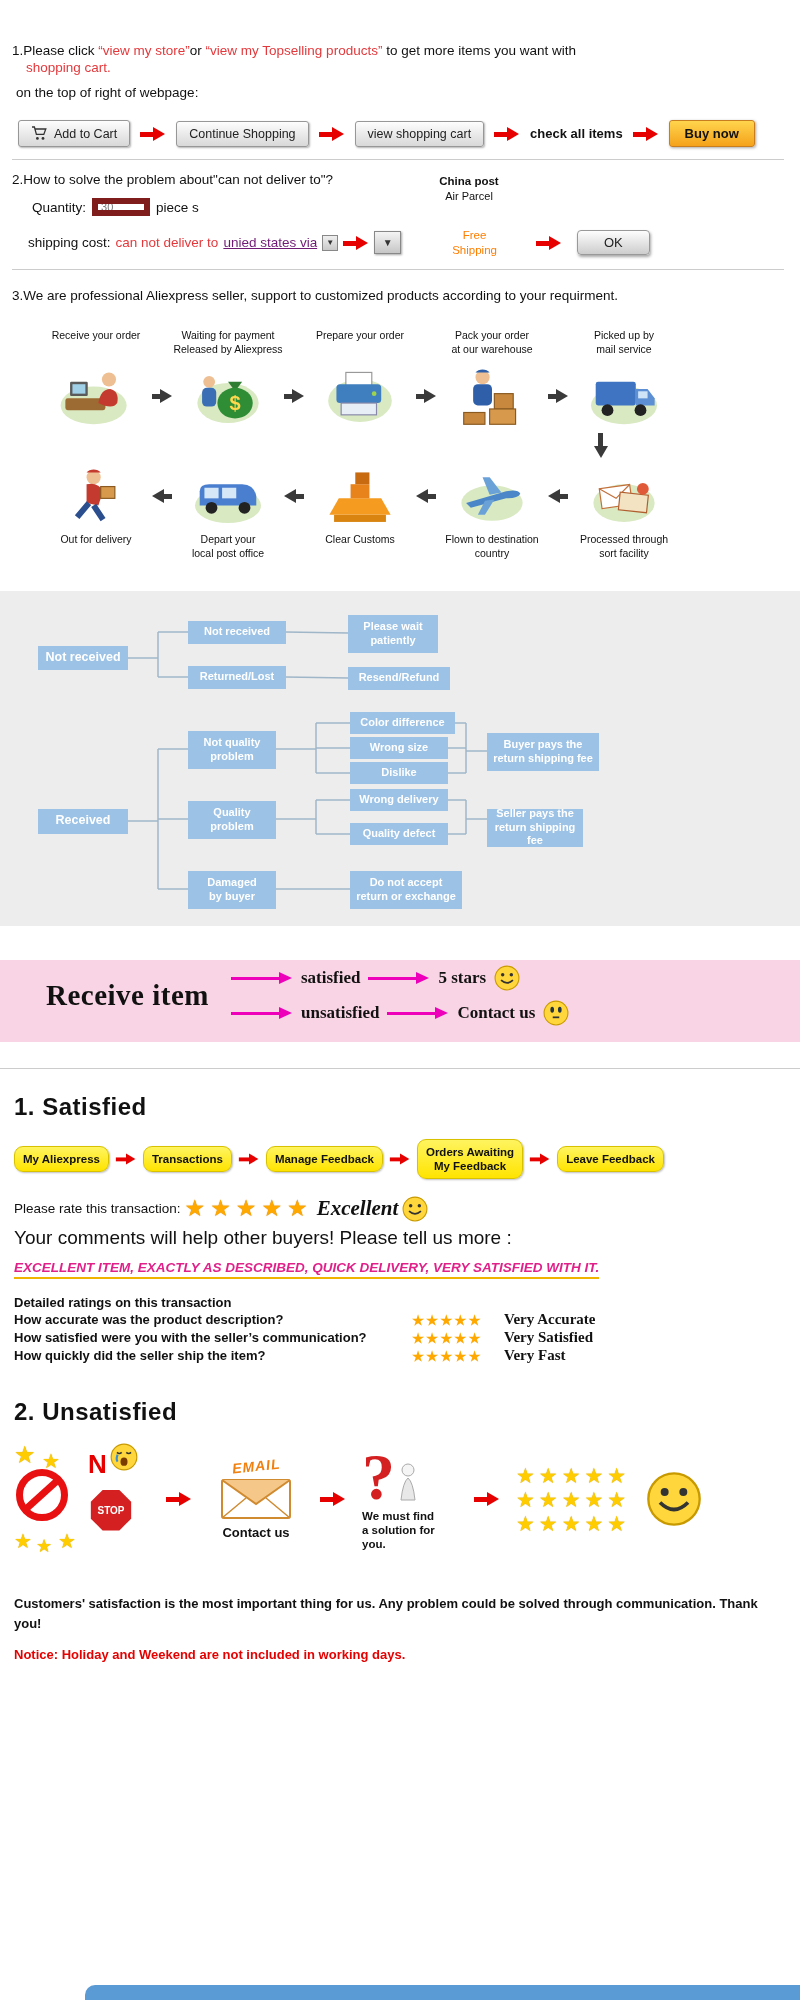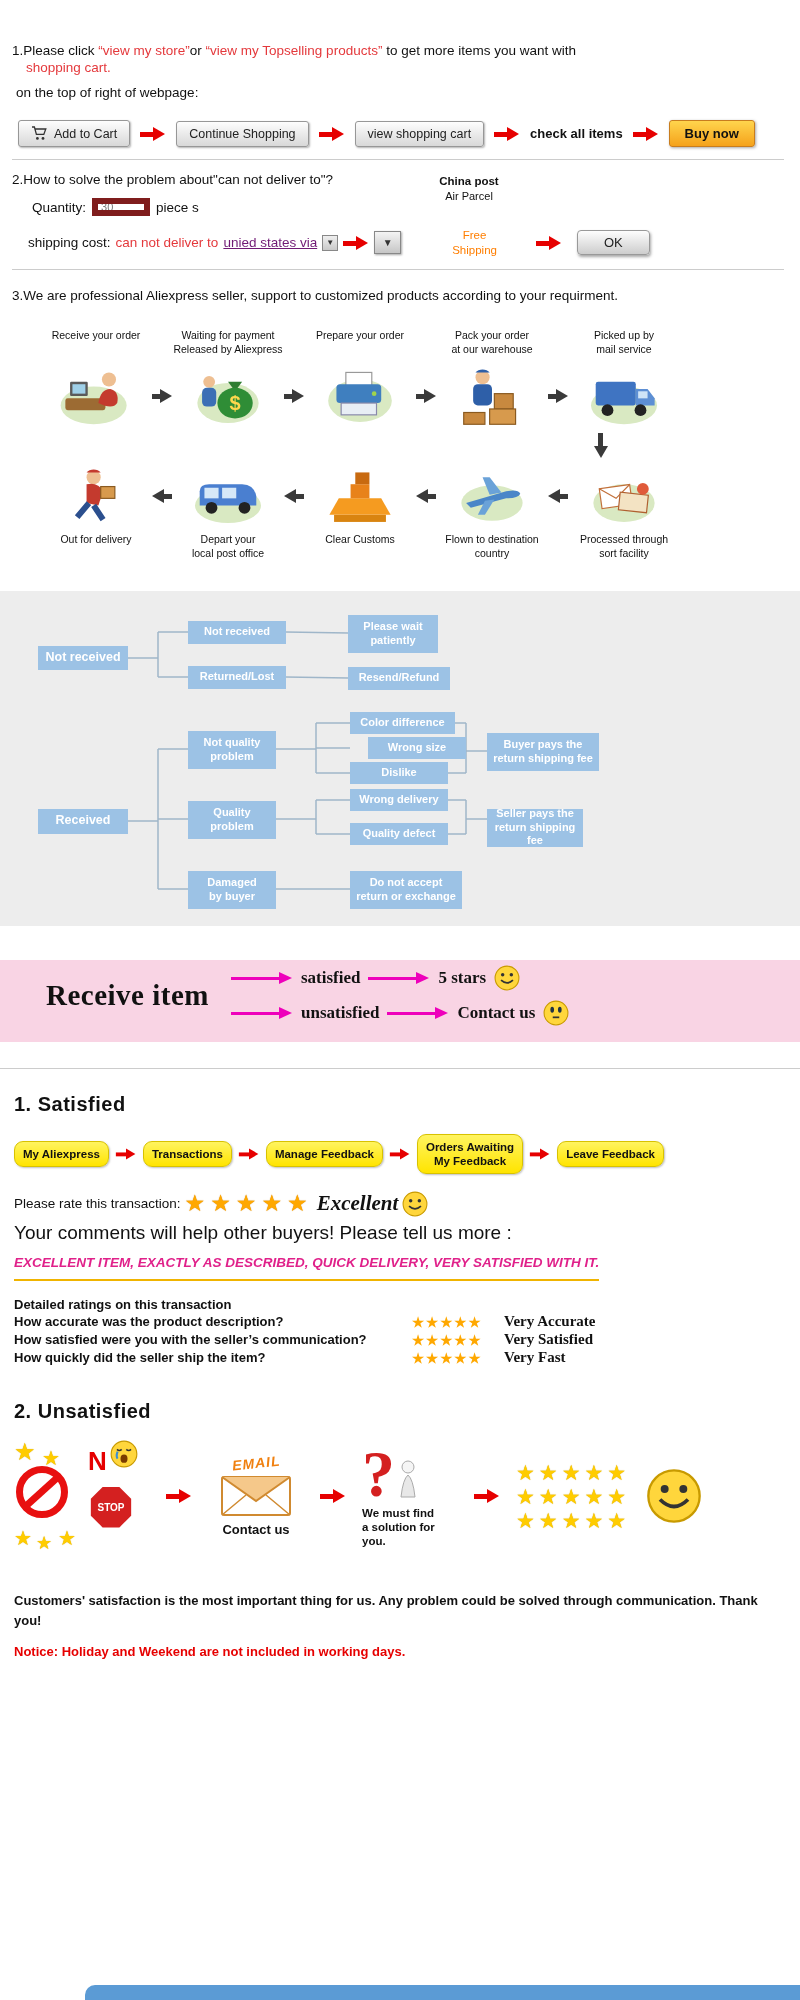--- a/index.html
+++ b/index.html
@@ -85,31 +85,31 @@
             padding:0 16px 11px 46px; gap:16px; }
 .pb-title { font-family:"Liberation Serif", serif; font-size:29px; font-weight:bold; letter-spacing:.5px; }
 .pb-col { display:flex; flex-direction:column; gap:9px; margin-left:6px; }
 .pb-row { display:flex; align-items:center; gap:8px; font-family:"Liberation Serif", serif;
           font-size:17px; font-weight:bold; }
 .smiley { width:26px; height:26px; }
 .smiley.big { width:56px; height:56px; }
 
 
 .sat { padding:24px 16px 0 14px; }
-.sat h2, .unsat h2 { font-size:20px; letter-spacing:.5px; }
+.sat h2, .unsat h2 { font-size:24px; letter-spacing:.5px; }
 .navrow { display:flex; align-items:center; gap:7px; margin-top:18px; }
 .ybtn { background:linear-gradient(#fff460,#ffe400); border:1px solid #d8c200; border-radius:9px;
         padding:5px 8px; font-size:11.5px; font-weight:bold; text-align:center; white-space:pre-line;
         line-height:1.25; box-shadow:1px 1px 2px rgba(0,0,0,.25); cursor:pointer; }
 .raterow { display:flex; align-items:center; gap:4px; margin-top:16px; font-size:13.5px; }
 .bigstars { color:#ffa800; font-size:23px; letter-spacing:5px; text-shadow:0 0 1px #c87800; cursor:pointer; }
 .excellent { font-family:"Liberation Serif", serif; font-style:italic; font-weight:bold; font-size:21px; }
 .commentline { font-size:19px; margin-top:5px; }
 .example { margin-top:11px; font-style:italic; font-weight:bold; font-size:13.5px; color:#e0218a;
-           border-bottom:2px solid #f0b400; display:inline-block; padding-bottom:9px; }
+           border-bottom:2px solid #f0b400; display:inline-block; padding-bottom:2px; }
 .detail { margin-top:16px; font-size:13px; font-weight:bold; }
 .drow { display:flex; align-items:center; margin-top:1px; font-weight:bold; font-size:13px; }
 .drow .q { width:398px; }
 .dstars { color:#ffa800; font-size:13.5px; letter-spacing:2px; width:92px; cursor:pointer; }
 .dans { font-family:"Liberation Serif", serif; font-weight:bold; font-size:15px; }
 
 
 .unsat { padding:34px 16px 0 14px; }
 .ucluster { display:flex; align-items:center; gap:16px; margin-top:12px; height:122px; }
 .uleft { position:relative; width:136px; height:116px; flex:none; }
@@ -398,21 +398,21 @@
     </svg>
     <div class="fbox root" style="left:38px; top:55px; width:90px; height:24px;">Not received</div>
     <div class="fbox" style="left:188px; top:30px; width:98px; height:23px;">Not received</div>
     <div class="fbox" style="left:188px; top:75px; width:98px; height:23px;">Returned/Lost</div>
     <div class="fbox" style="left:348px; top:24px; width:90px; height:38px;">Please wait
 patiently</div>
     <div class="fbox" style="left:348px; top:76px; width:102px; height:23px;">Resend/Refund</div>
     <div class="fbox" style="left:188px; top:140px; width:88px; height:38px;">Not quality
 problem</div>
     <div class="fbox" style="left:350px; top:121px; width:105px; height:22px;">Color difference</div>
-    <div class="fbox" style="left:368px; top:146px; width:98px; height:22px;">Wrong size</div>
+    <div class="fbox" style="left:350px; top:146px; width:98px; height:22px;">Wrong size</div>
     <div class="fbox" style="left:350px; top:171px; width:98px; height:22px;">Dislike</div>
     <div class="fbox" style="left:487px; top:142px; width:112px; height:38px;">Buyer pays the
 return shipping fee</div>
     <div class="fbox root" style="left:38px; top:218px; width:90px; height:25px;">Received</div>
     <div class="fbox" style="left:188px; top:210px; width:88px; height:38px;">Quality
 problem</div>
     <div class="fbox" style="left:350px; top:198px; width:98px; height:22px;">Wrong delivery</div>
     <div class="fbox" style="left:350px; top:232px; width:98px; height:22px;">Quality defect</div>
     <div class="fbox" style="left:487px; top:218px; width:96px; height:38px;">Seller pays the
 return shipping fee</div>

